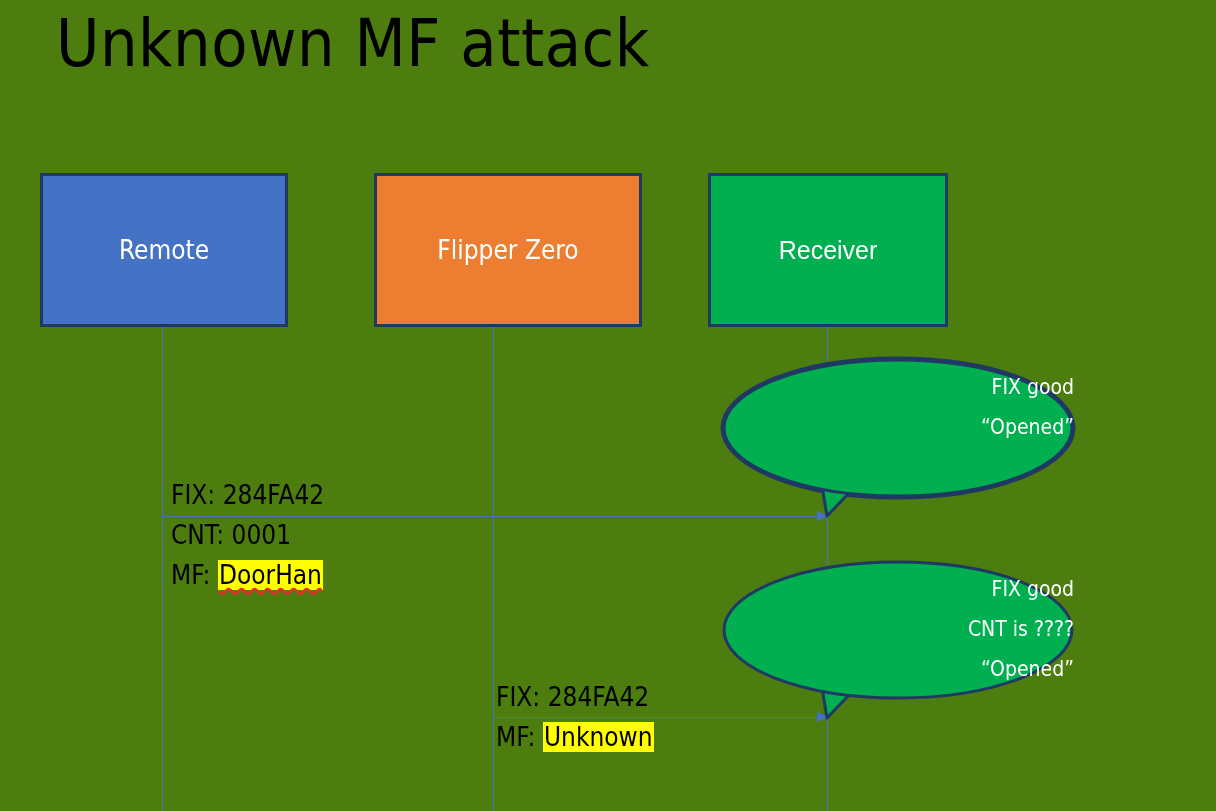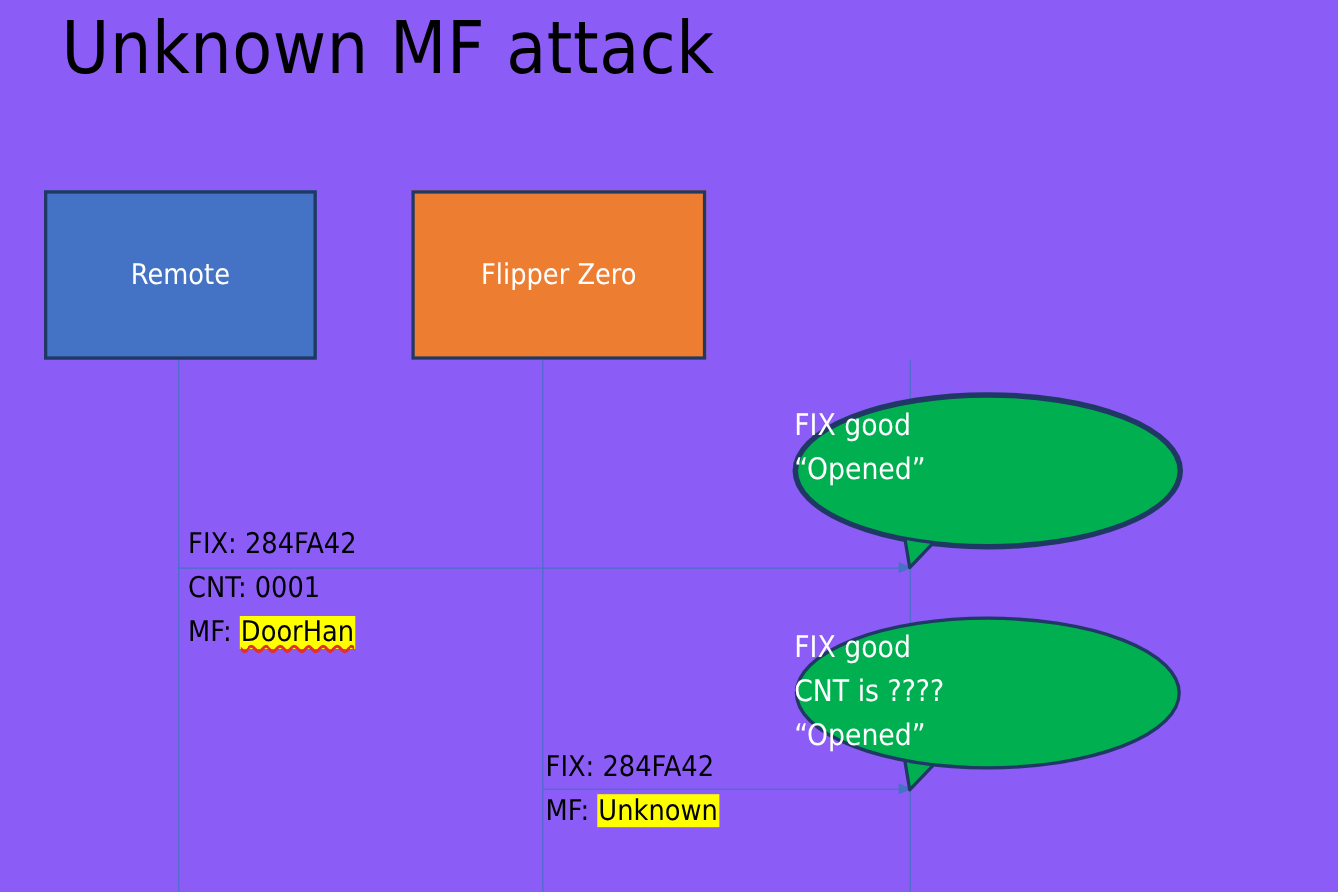--- a/index.html
+++ b/index.html
@@ -5,21 +5,21 @@
 <style>
   html, body {
     margin: 0;
     padding: 0;
     background: #ffffff;
   }
   #slide {
     position: relative;
     width: 1216px;
     height: 811px;
-    background: #8b5cf6;
+    background: #4d7c0f;
     overflow: hidden;
     font-family: "Liberation Sans", sans-serif;
   }
 
   
   #slide-title {
     position: absolute;
     left: 56px;
     top: 8px;
     font-family: "DejaVu Sans Condensed", "DejaVu Sans", sans-serif;
@@ -118,25 +118,25 @@
     text-underline-offset: 3px;
   }
 
   
   .callout { position: absolute; }
   .callout svg { position: absolute; left: 0; top: 0; overflow: visible; }
   .callout-text {
     position: absolute;
     left: 0;
     width: 100%;
-    text-align: left;
+    text-align: right;
     color: #ffffff;
     font-family: "DejaVu Sans Condensed", "DejaVu Sans", sans-serif;
     font-stretch: condensed;
-    font-size: 27px;
+    font-size: 21px;
     line-height: 40px;
     pointer-events: none;
   }
   #callout-1 { left: 722px; top: 358px; width: 352px; height: 162px; }
   #callout-1 .callout-text { top: 9px; }
   #callout-2 { left: 722px; top: 560px; width: 352px; height: 162px; }
   #callout-2 .callout-text { top: 9px; }
 </style>
 </head>
 <body>
@@ -146,20 +146,23 @@
   <div id="slide-title">Unknown MF attack</div>
 
   <div class="actor-box" id="actor-remote">
     <span>Remote</span>
   </div>
 
   <div class="actor-box" id="actor-flipper">
     <span>Flipper Zero</span>
   </div>
 
+  <div class="actor-box" id="actor-receiver">
+    <span>Receiver</span>
+  </div>
 
   <div class="lifeline" id="lifeline-remote"></div>
   <div class="lifeline" id="lifeline-flipper"></div>
   <div class="lifeline" id="lifeline-receiver"></div>
 
   <div class="msg-arrow" id="arrow-1">
     <div class="shaft"></div>
     <div class="head"></div>
   </div>
 

